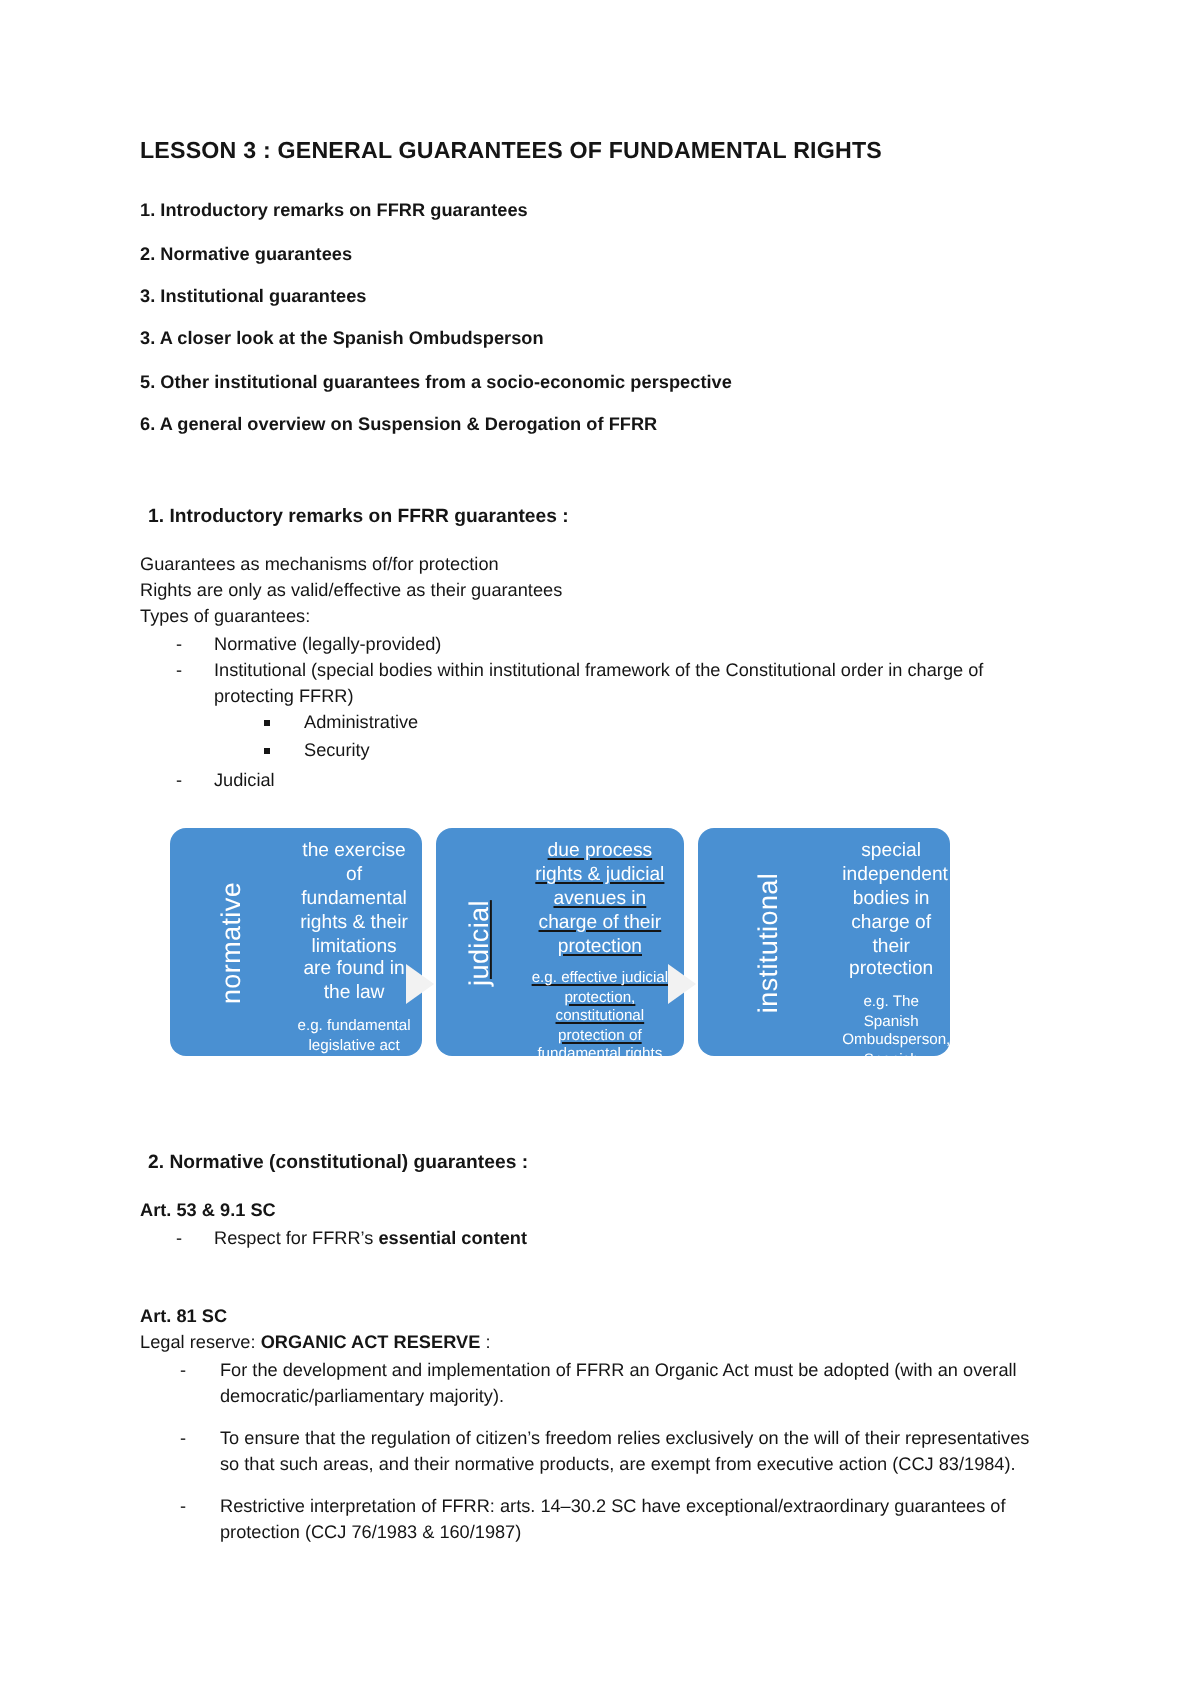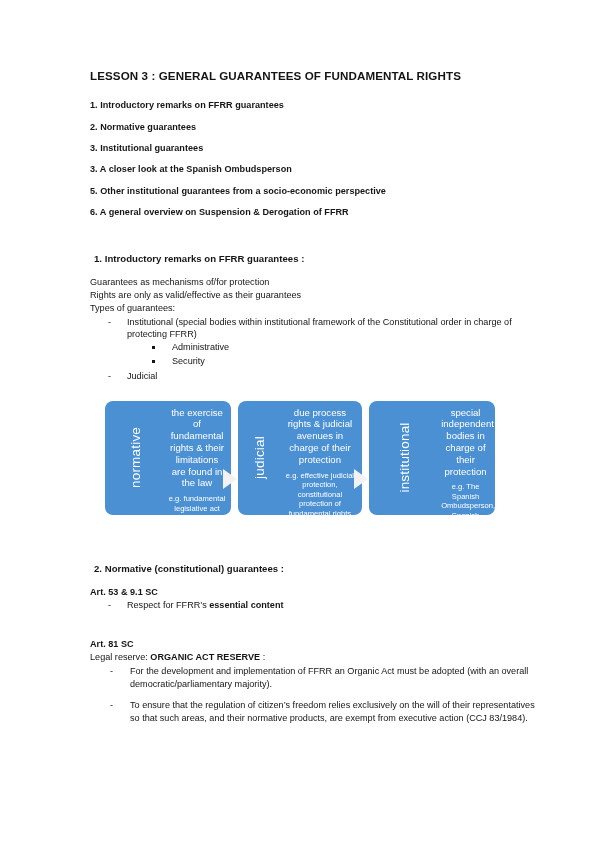--- a/index.html
+++ b/index.html
@@ -16,21 +16,21 @@
   .page {
     position: relative;
     width: 599px;
     height: 848px;
     background: #ffffff;
     overflow: hidden;
     box-sizing: border-box;
   }
   .content {
     position: absolute;
-    left: 90px;
+    left: 70px;
     top: 69px;
     width: 450px;
   }
 
   
   .doc-title {
     font-size: 11.6px;
     font-weight: bold;
     letter-spacing: 0.1px;
     line-height: 1.25;
@@ -192,20 +192,21 @@
       <li>6. A general overview on Suspension &amp; Derogation of FFRR</li>
     </ul>
 
     <h2 class="section-heading">1. Introductory remarks on FFRR guarantees :</h2>
 
     <p class="para">Guarantees as mechanisms of/for protection</p>
     <p class="para">Rights are only as valid/effective as their guarantees</p>
     <p class="para">Types of guarantees:</p>
 
     <ul class="dash">
+      <li>Normative (legally-provided)</li>
       <li>Institutional (special bodies within institutional framework of the Constitutional order in charge of protecting FFRR)</li>
     </ul>
     <ul class="sq">
       <li>Administrative</li>
       <li>Security</li>
     </ul>
     <ul class="dash">
       <li>Judicial</li>
     </ul>
 
@@ -216,21 +217,21 @@
           <span>normative</span>
         </div>
         <div class="chev-body">
           <p class="chev-main">the exercise of fundamental rights &amp; their limitations are found in the law</p>
           <p class="chev-eg">e.g. fundamental legislative act reserve, essential content respect, human rights standards &amp; safeguards relating to constitutional review...</p>
         </div>
       </div>
 
       <div class="arrow" style="left:118px;"></div>
 
-      <div class="chev" style="left:133px; width:124px;">
+      <div class="chev" style="left:133px; width:124px;text-decoration:underline;">
         <div class="chev-label">
           <span>judicial</span>
         </div>
         <div class="chev-body">
           <p class="chev-main">due process rights &amp; judicial avenues in charge of their protection</p>
           <p class="chev-eg">e.g. effective judicial protection, constitutional protection of fundamental rights via appeals/review...</p>
         </div>
       </div>
 
       <div class="arrow" style="left:249px;"></div>
@@ -257,16 +258,17 @@
     </ul>
 
     <div class="gap-md"></div>
 
     <p class="para bold">Art. 81 SC</p>
     <p class="para"><span>Legal reserve: </span><span class="b">ORGANIC ACT RESERVE</span><span> :</span></p>
 
     <ul class="dash wide">
       <li>For the development and implementation of FFRR an Organic Act must be adopted (with an overall democratic/parliamentary majority).</li>
       <li>To ensure that the regulation of citizen’s freedom relies exclusively on the will of their representatives so that such areas, and their normative products, are exempt from executive action (CCJ 83/1984).</li>
+      <li>Restrictive interpretation of FFRR: arts. 14–30.2 SC have exceptional/extraordinary guarantees of protection (CCJ 76/1983 &amp; 160/1987)</li>
     </ul>
 
   </div>
 </div>
 
 </body></html>

